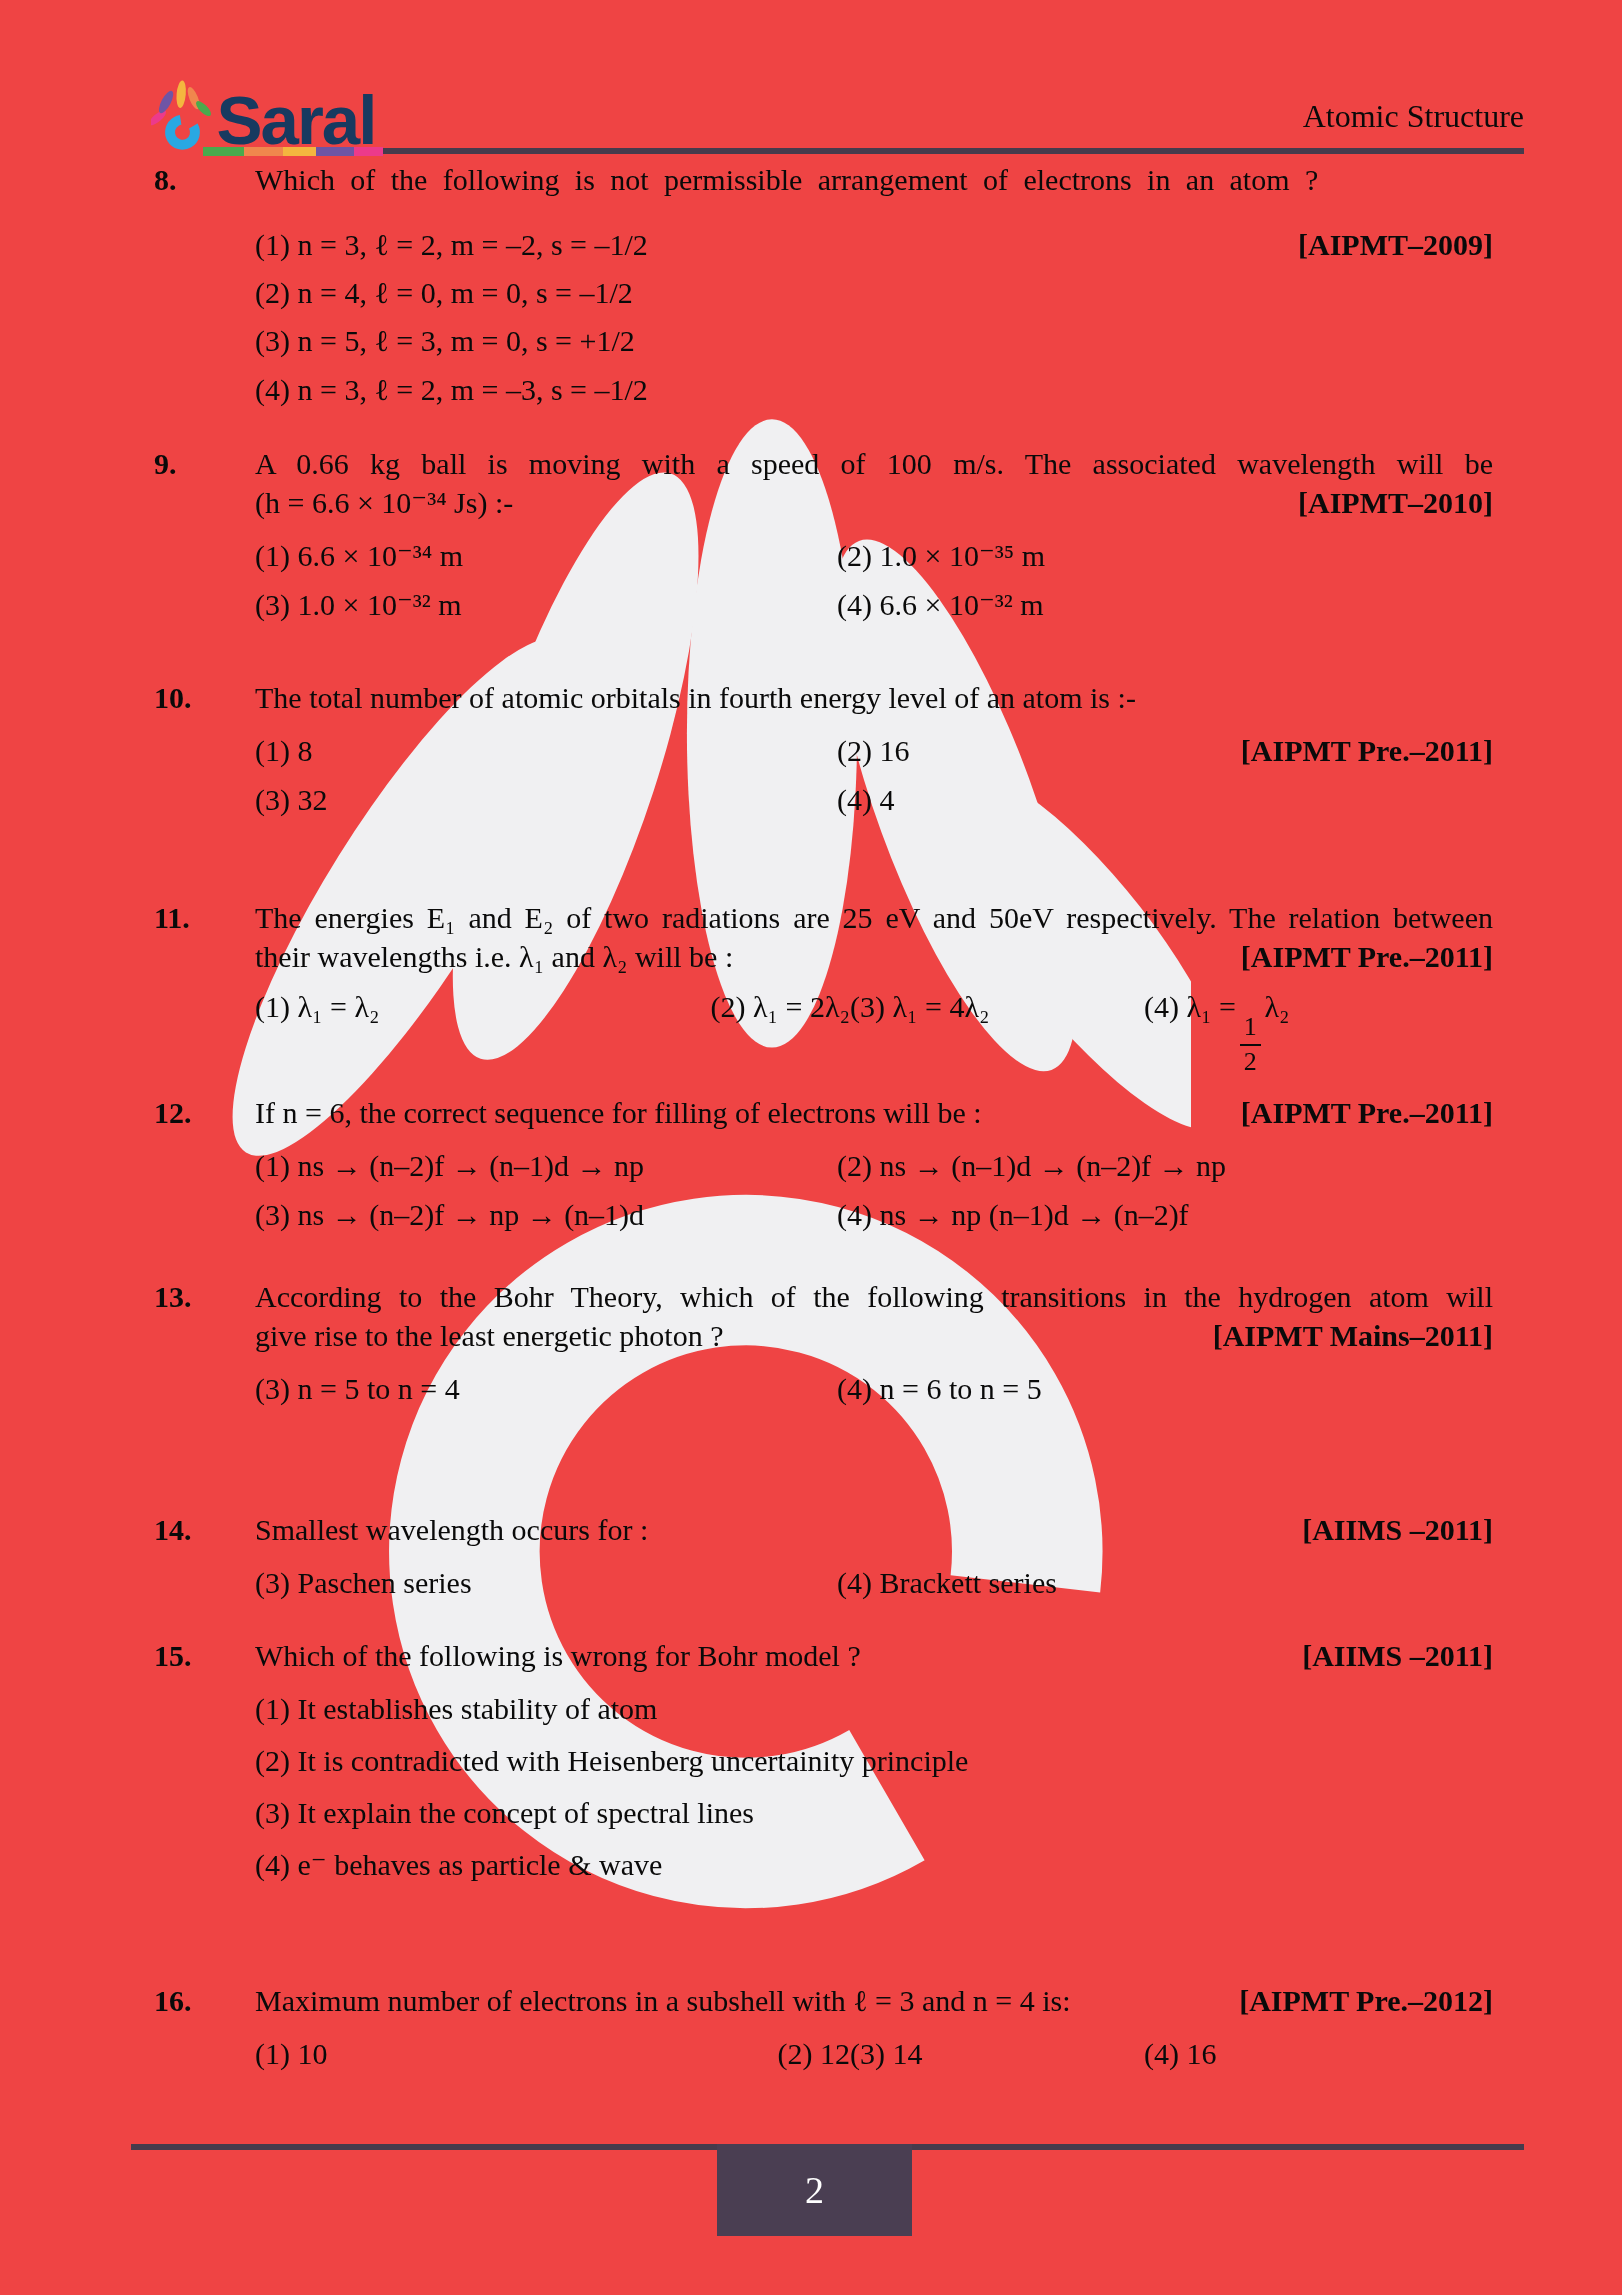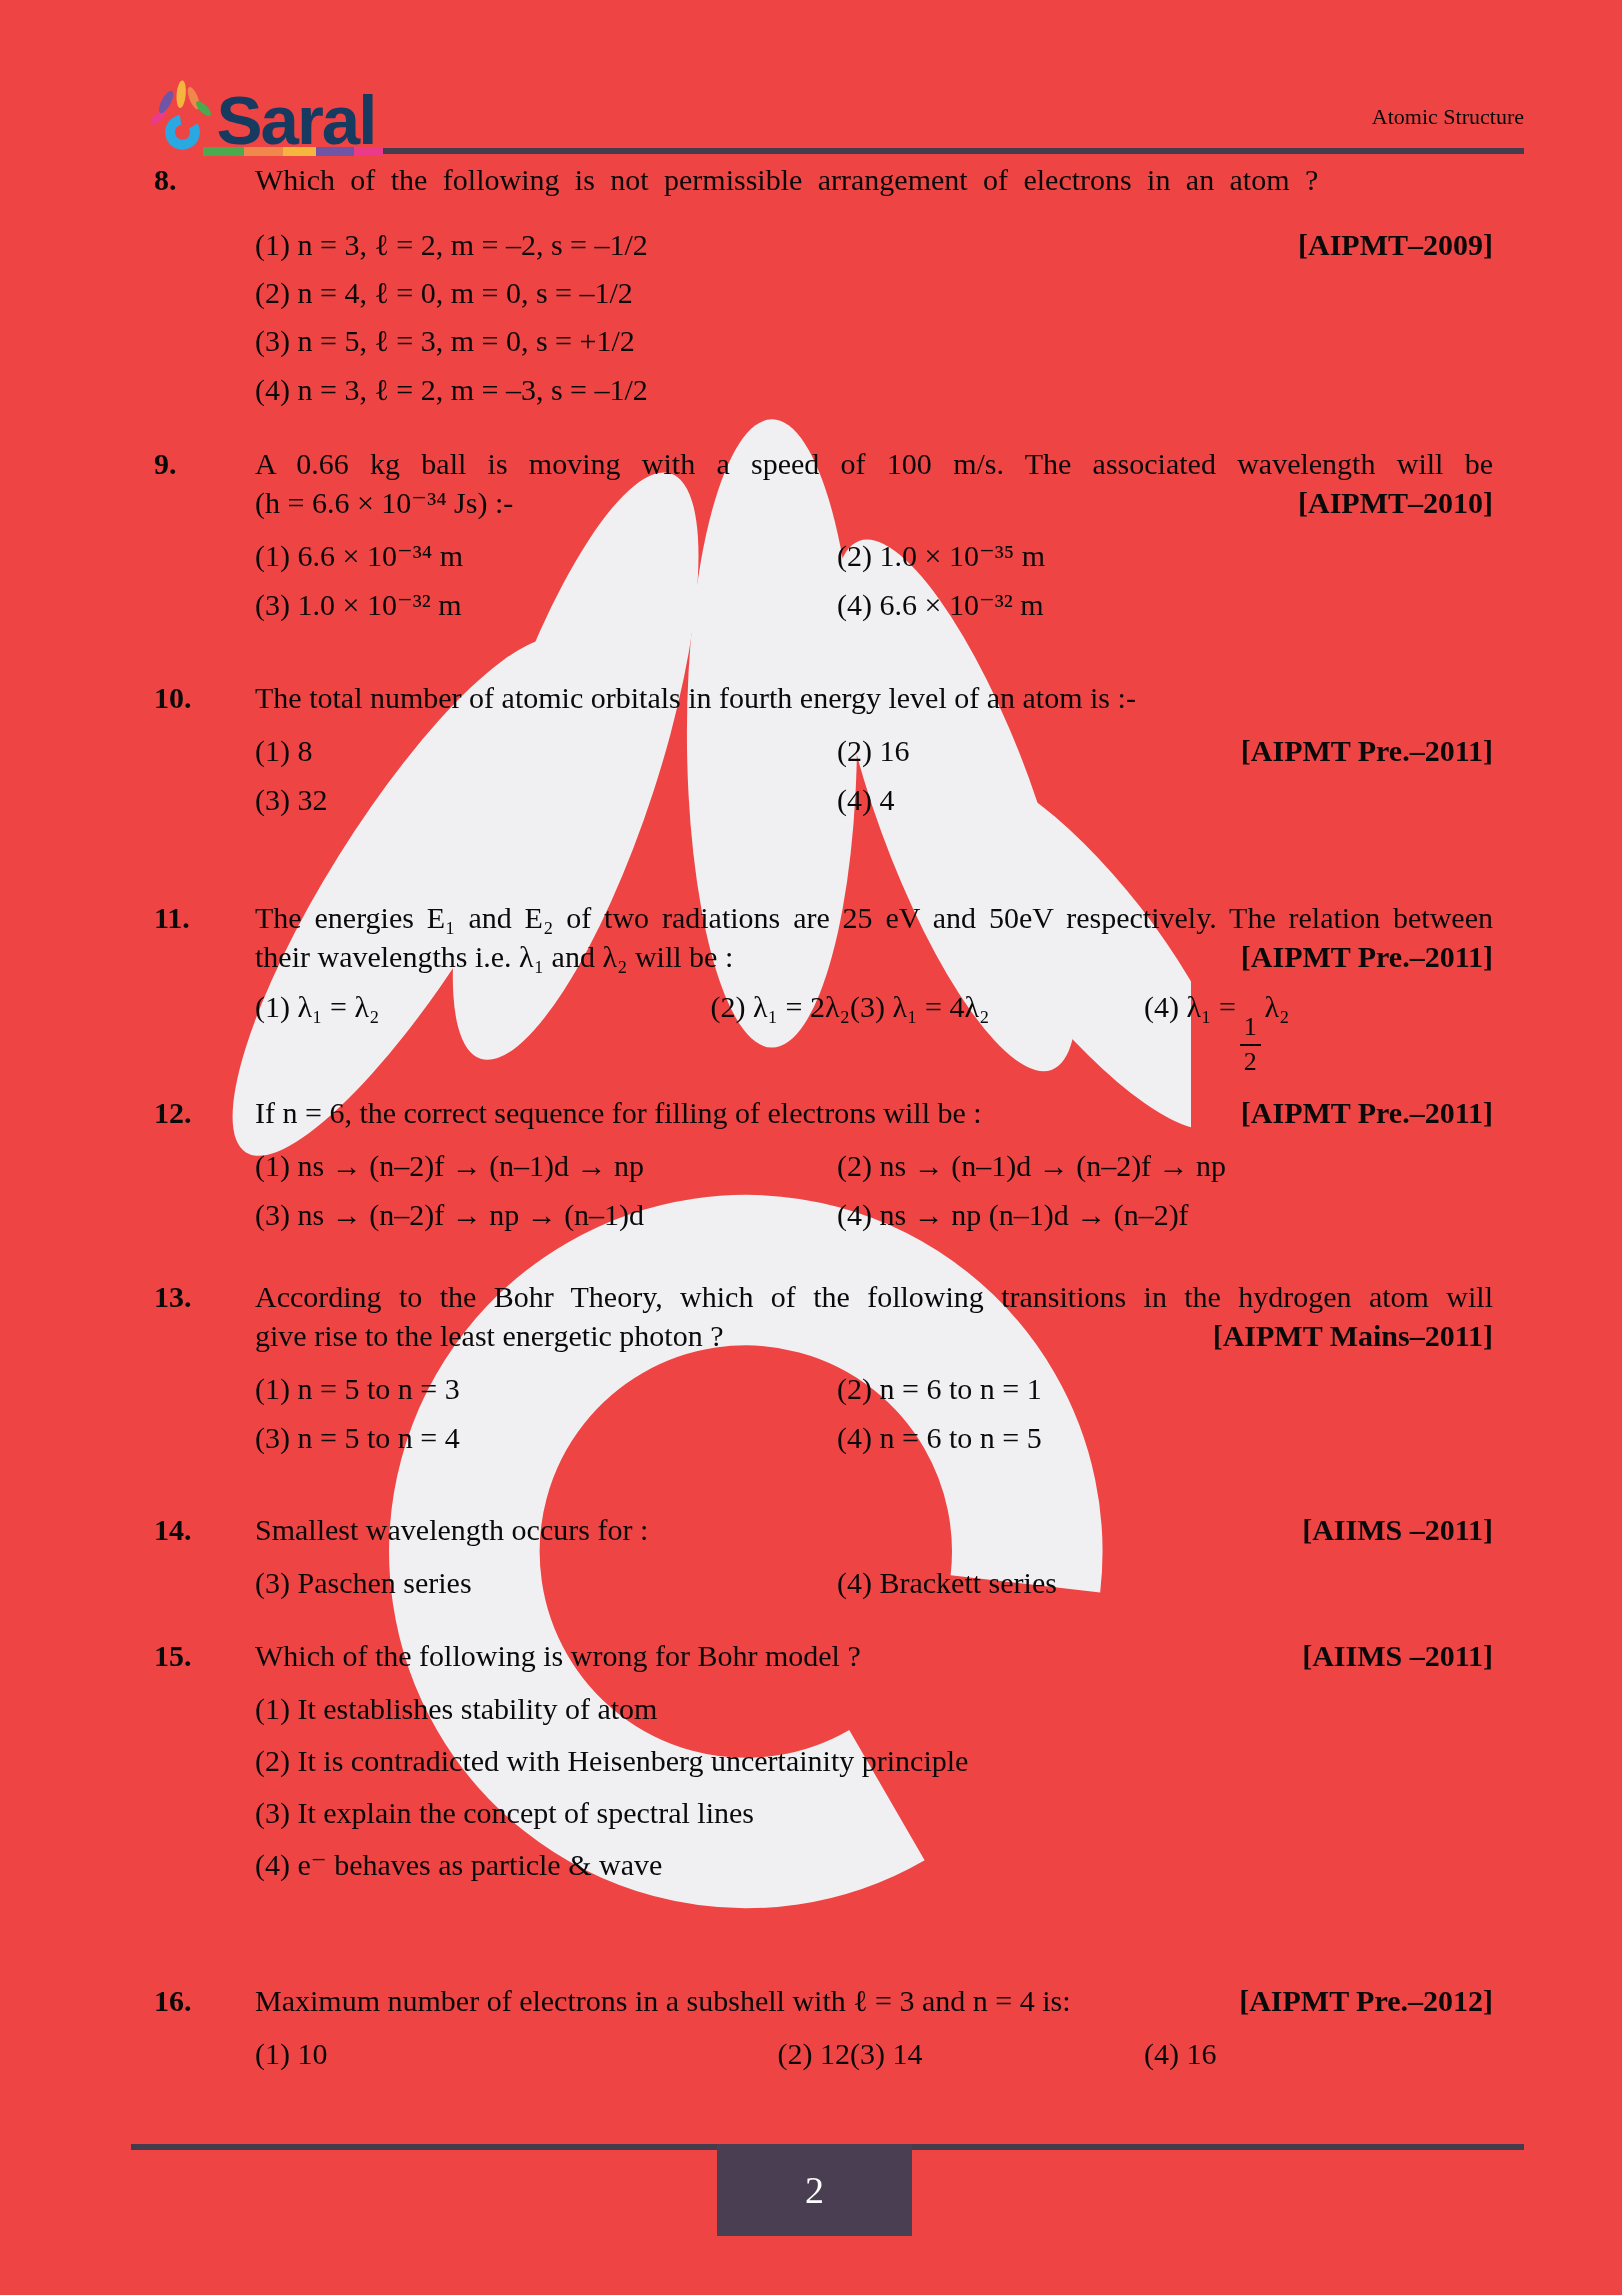--- a/index.html
+++ b/index.html
@@ -4,21 +4,21 @@
 <style>
   html,body{margin:0;padding:0;background:#ffffff;}
   #page{position:relative;width:1622px;height:2295px;background:#ef4444;overflow:hidden;
         font-family:"Liberation Serif","DejaVu Serif",serif;color:#0a0a0a;padding-left:32px;}
   
   .watermark{position:absolute;left:209px;top:308px;z-index:0;}
   
   .logo{position:absolute;left:151px;top:77px;display:flex;align-items:flex-end;z-index:2;}
   .logo-text{font-family:"Liberation Sans","DejaVu Sans",sans-serif;font-weight:bold;
              font-size:69px;line-height:.92;color:#173a60;letter-spacing:-2px;margin-left:2.6px;}
-  .page-title{position:absolute;right:130px;top:97px;font-size:22px;line-height:39px;z-index:2;}
+  .page-title{position:absolute;right:130px;top:97px;font-size:32px;line-height:39px;z-index:2;}
   .hrule{position:absolute;left:203px;right:130px;top:147px;display:flex;align-items:center;z-index:1;}
   .hrule .seg{height:8.5px;}
   .hrule .long{flex:1;height:5.9px;}
   
   .q{position:absolute;left:154px;width:1339px;font-size:30px;line-height:39px;z-index:1;}
   .qnum{position:absolute;left:0;top:0;font-weight:bold;}
   .qbody{margin-left:101px;position:relative;}
   .stem-row{display:flex;}
   .stem-row .tag{margin-left:auto;}
   .tag{font-weight:bold;white-space:nowrap;}
@@ -186,24 +186,20 @@
   <div class="q" style="top:1277px">
     <span class="qnum">13.</span>
     <div class="qbody">
       <div class="jline">According to the Bohr Theory, which of the following transitions in the hydrogen atom will</div>
       <div class="stem-row">
         <span>give rise to the least energetic photon ?</span>
         <span class="tag">[AIPMT Mains–2011]</span>
       </div>
       <div class="opts">
         <div class="orow">
-          <span class="c1">(1) n = 5 to n = 3</span>
-          <span>(2) n = 6 to n = 1</span>
-        </div>
-        <div class="orow">
           <span class="c1">(3) n = 5 to n = 4</span>
           <span>(4) n = 6 to n = 5</span>
         </div>
       </div>
     </div>
   </div>
 
   <div class="q" style="top:1510px">
     <span class="qnum">14.</span>
     <div class="qbody">

